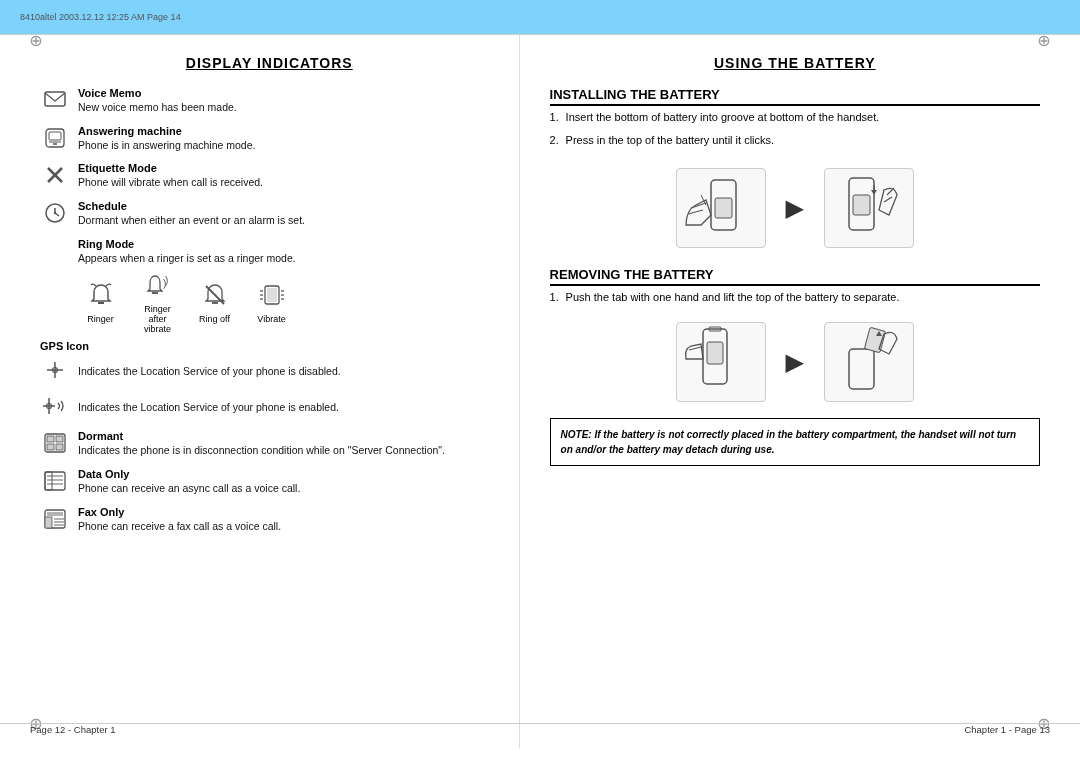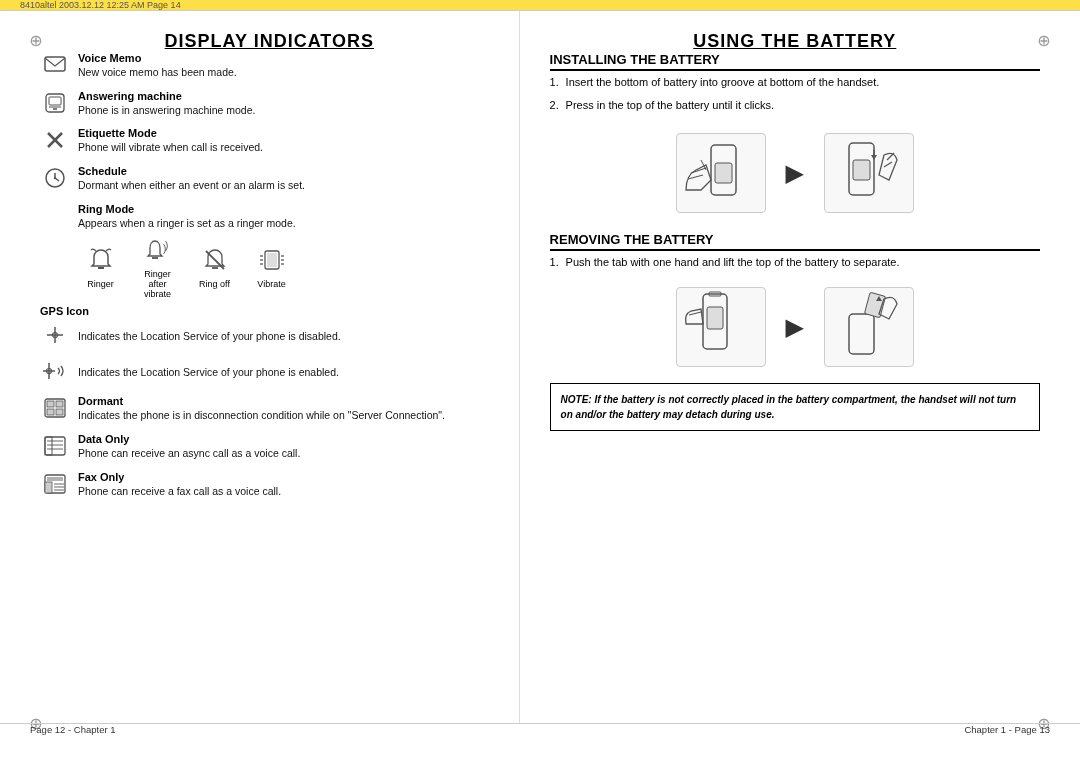--- a/index.html
+++ b/index.html
@@ -15,23 +15,23 @@
 
     .page-container {
       width: 1080px;
       height: 763px;
       position: relative;
       padding: 0;
     }
 
     
     .header-bar {
-      background: #fde047;
+      background: #7dd3fc;
       border-bottom: 1px solid #ccc;
-      padding: 0 20px;
+      padding: 12px 20px;
       font-size: 9px;
       color: #555;
       display: flex;
       align-items: flex-start;
     }
 
     
     .main-content {
       display: flex;
       width: 100%;
@@ -46,24 +46,25 @@
       border-right: 1px solid #ddd;
     }
 
     
     .right-col {
       width: 52%;
       padding: 20px 10px 10px 30px;
     }
 
     .section-title {
-      font-size: 18px;
+      font-size: 14px;
       font-weight: bold;
       text-decoration: underline;
       text-align: center;
+      margin-bottom: 16px;
       letter-spacing: 1px;
       text-transform: uppercase;
     }
 
     .indicator-row {
       display: flex;
       align-items: center;
       margin-bottom: 10px;
     }
 

